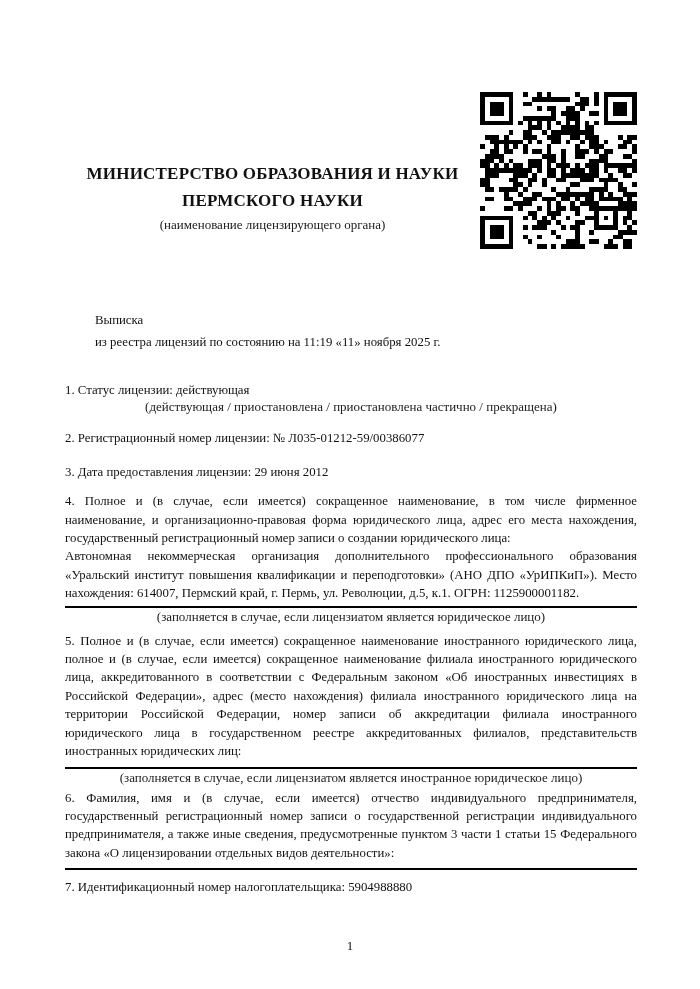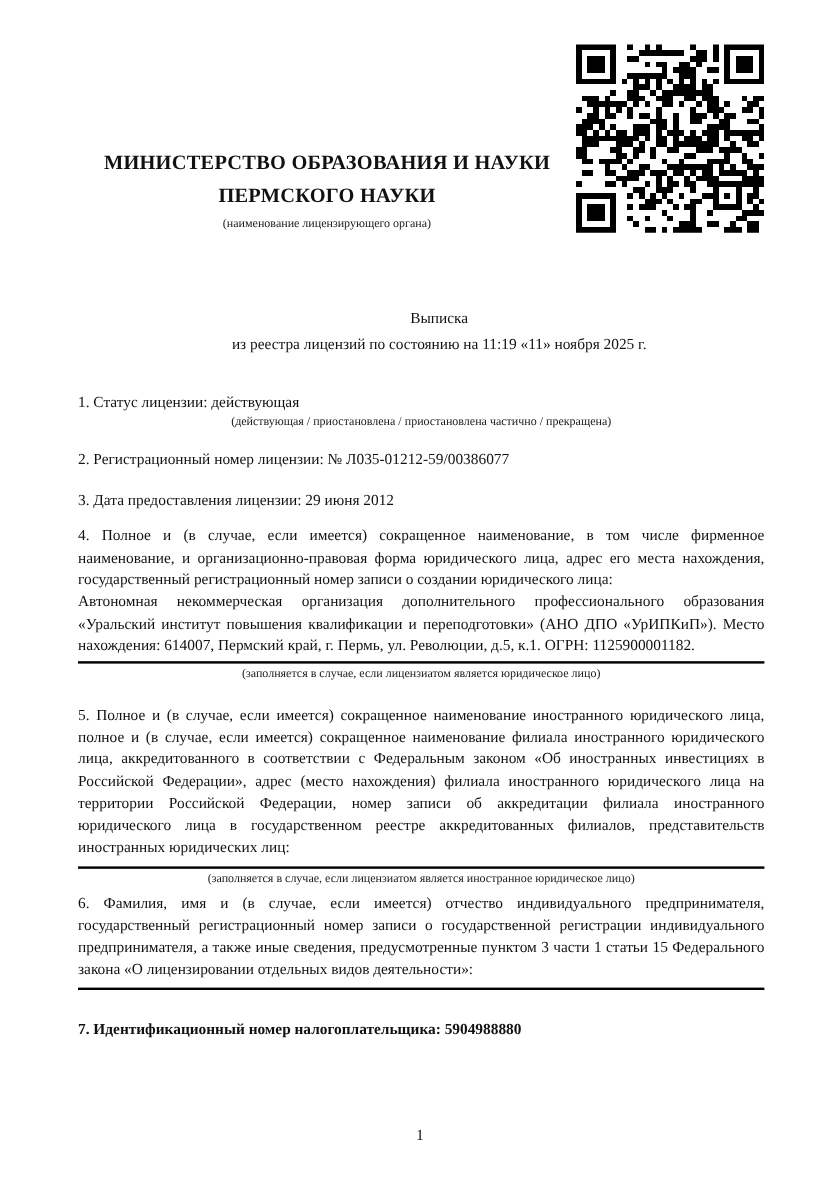--- a/index.html
+++ b/index.html
@@ -12,66 +12,66 @@
     color: #111111;
     font-family: "Liberation Serif", "DejaVu Serif", serif;
     font-size: 12.8px;
     line-height: 18.4px;
     padding: 0 63px 0 65px;
     box-sizing: border-box;
     overflow: hidden;
   }
   .header-row {
     display: flex;
-    align-items: flex-end;
-    padding-top: 37px;
+    align-items: center;
+    padding-top: 92px;
   }
   .header-text {
     flex: 1 1 auto;
     text-align: center;
     padding-top: 50px;
   }
   .ministry-line {
     font-size: 17px;
     font-weight: bold;
     line-height: 27px;
     letter-spacing: 0.2px;
   }
   .caption {
-    font-size: 10px;
+    font-size: 13px;
     line-height: 15px;
     text-align: center;
     color: #1a1a1a;
   }
   .ministry-caption { margin-top: 3px; }
   .qr-box {
     flex: 0 0 157px;
     width: 157px;
     height: 157px;
   }
   .qr-box svg { display: block; width: 157px; height: 157px; }
   .title-block {
     margin-top: 60px;
-    text-align: center;
+    text-align: left;
     padding-left: 30px;
   }
   .title-line { line-height: 22px; }
   .item { margin-top: 15px; }
   .item-text { text-align: left; }
   .para {
     text-align: justify;
     text-justify: inter-word;
   }
   .item-1 { margin-top: 28px; }
   .item-2 { margin-top: 15px; }
   .item-3 { }
   .item-4 { margin-top: 11px; }
-  .item-5 { margin-top: 18px; }
+  .item-5 { margin-top: 8px; }
   .item-6 { margin-top: 4px; }
-  .item-7 { margin-top: 24px; font-weight: bold; }
+  .item-7 { margin-top: 8px; }
   .rule {
     border-top: 2px solid #000000;
     height: 0;
     margin-top: 3px;
   }
   .rule-gap { margin-top: 6px; }
   .fill-caption { margin-top: 1px; }
   .page-number {
     position: absolute;
     left: 0;

